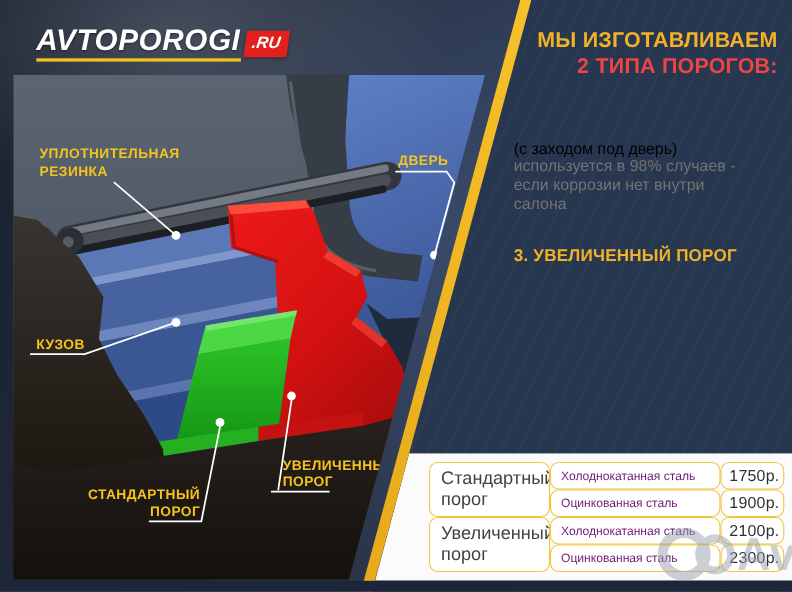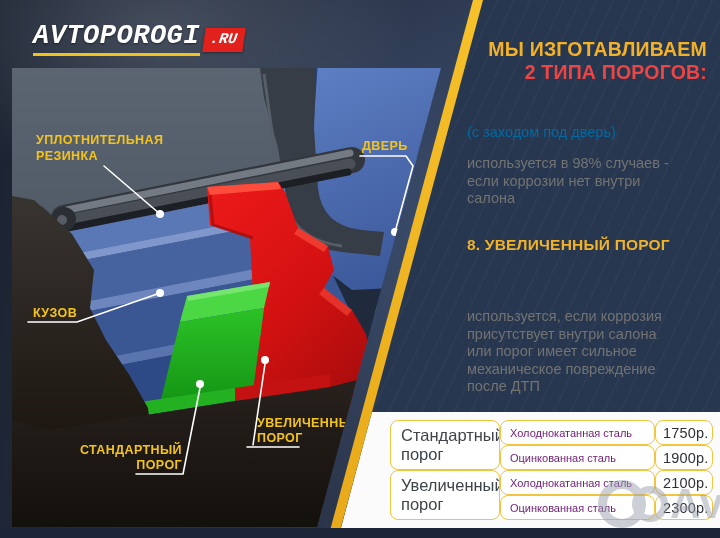--- a/index.html
+++ b/index.html
@@ -6,21 +6,21 @@
   body{
     width:720px;height:538px;position:relative;overflow:hidden;
     font-family:"Liberation Sans",sans-serif;
     background:
       radial-gradient(420px 260px at 22% 6%, rgba(151,160,172,.30), transparent 60%),
       radial-gradient(560px 420px at 70% 45%, rgba(73,99,141,.55), transparent 70%),
       linear-gradient(100deg,#1b2230 0%,#2a3448 45%,#31415e 100%);
   }
   .abs{position:absolute;}
   
-  .logo{left:33px;top:21px;z-index:9;display:flex;align-items:flex-start;font-family:Liberation Mono, monospace;}
+  .logo{left:33px;top:21px;z-index:9;display:flex;align-items:flex-start;}
   .logo-name{
     color:#fff;font-size:27px;font-weight:800;font-style:italic;letter-spacing:.5px;
     border-bottom:3px solid #f2c21d;padding-bottom:2px;line-height:30px;
     text-shadow:0 1px 2px rgba(0,0,0,.5);
   }
   .logo-tld{
     margin:7px 0 0 4px;background:#e2211c;color:#fff;font-size:15px;font-weight:800;font-style:italic;
     padding:3px 7px 4px 6px;transform:skewX(-8deg);box-shadow:0 1px 3px rgba(0,0,0,.4);
   }
   
@@ -34,26 +34,26 @@
   .bottom-bar{left:0;top:528px;width:720px;height:10px;z-index:5;background:#1c2638;}
   .stripe{left:0;top:0;width:720px;height:538px;z-index:4;background:linear-gradient(180deg,#f6c12a,#e8a91a);
     clip-path:polygon(473px 0,483px 0,338px 538px,328px 538px);}
   
   .diagram{left:12px;top:68px;width:434px;height:459px;z-index:1;}
   .diagram svg{display:block;}
   .dg-label{font-size:12.5px;font-weight:bold;fill:#f4c31e;letter-spacing:.4px;}
   .dg-line{stroke:#fff;stroke-width:1.6;fill:none;stroke-linecap:round;}
   .dg-dot{fill:#fff;}
   
-  .rp{left:460px;top:16px;width:250px;height:412px;z-index:6;color:#e9edf4;text-decoration:underline;}
+  .rp{left:460px;top:4px;width:250px;height:412px;z-index:6;color:#e9edf4;text-decoration:underline;}
   .rp-h{right:3px;top:22px;width:240px;text-align:right;font-weight:bold;font-size:19.5px;line-height:23px;letter-spacing:.2px;}
   .rp-h .y{color:#f2b127;}
   .rp-h .w{color:#ef4444;}
   .it-title{left:7px;font-weight:bold;font-size:15.5px;color:#f1b227;letter-spacing:.2px;white-space:nowrap;}
-  .it-sub{left:7px;font-size:14.5px;color:#0369a1;line-height:17px;width:212px;}
+  .it-sub{left:7px;font-size:14.5px;color:#000000;line-height:17px;width:212px;margin-top:16px;}
   .it-body{left:7px;font-size:14.5px;line-height:17.5px;width:212px;color:#737373;}
   
   .ptable{left:390px;top:420px;z-index:6;display:grid;
     grid-template-columns:110px 155px 58px;grid-auto-rows:25px;}
   .ptable>div{background:#fff;border:1.5px solid #f1c63e;border-radius:8px;
     display:flex;align-items:center;overflow:hidden;}
   .pt-name{grid-row:span 2;font-size:16.5px;color:#3f444b;padding-left:10px;line-height:19px;}
   .pt-mat{font-size:11px;color:#701a75;padding-left:9px;}
   .pt-price{font-size:14.5px;font-weight:normal;color:#2e3238;padding-left:7px;letter-spacing:.2px;}
   
@@ -213,22 +213,21 @@
 </svg>
 </div>
 
 <div class="abs rp">
   <div class="abs rp-h">
     <div class="y">МЫ ИЗГОТАВЛИВАЕМ</div>
     <div class="w">2 ТИПА ПОРОГОВ:</div>
   </div>
   <div class="abs it-sub" style="top:108px;">(с заходом под дверь)</div>
   <div class="abs it-body" style="top:139px;">используется в 98% случаев - если коррозии нет внутри салона</div>
-  <div class="abs it-title" style="top:220px;">8. УВЕЛИЧЕННЫЙ ПОРОГ</div>
-  <div class="abs it-body" style="top:292px;">используется, если коррозия присутствует внутри салона или порог имеет сильное механическое повреждение после ДТП</div>
+  <div class="abs it-title" style="top:220px;">3. УВЕЛИЧЕННЫЙ ПОРОГ</div>
 </div>
 
 <div class="abs ptable">
   <div class="pt-name">Стандартный порог</div>
   <div class="pt-mat">Холоднокатанная сталь</div>
   <div class="pt-price">1750р.</div>
   <div class="pt-mat">Оцинкованная сталь</div>
   <div class="pt-price">1900р.</div>
   <div class="pt-name">Увеличенный порог</div>
   <div class="pt-mat">Холоднокатанная сталь</div>

